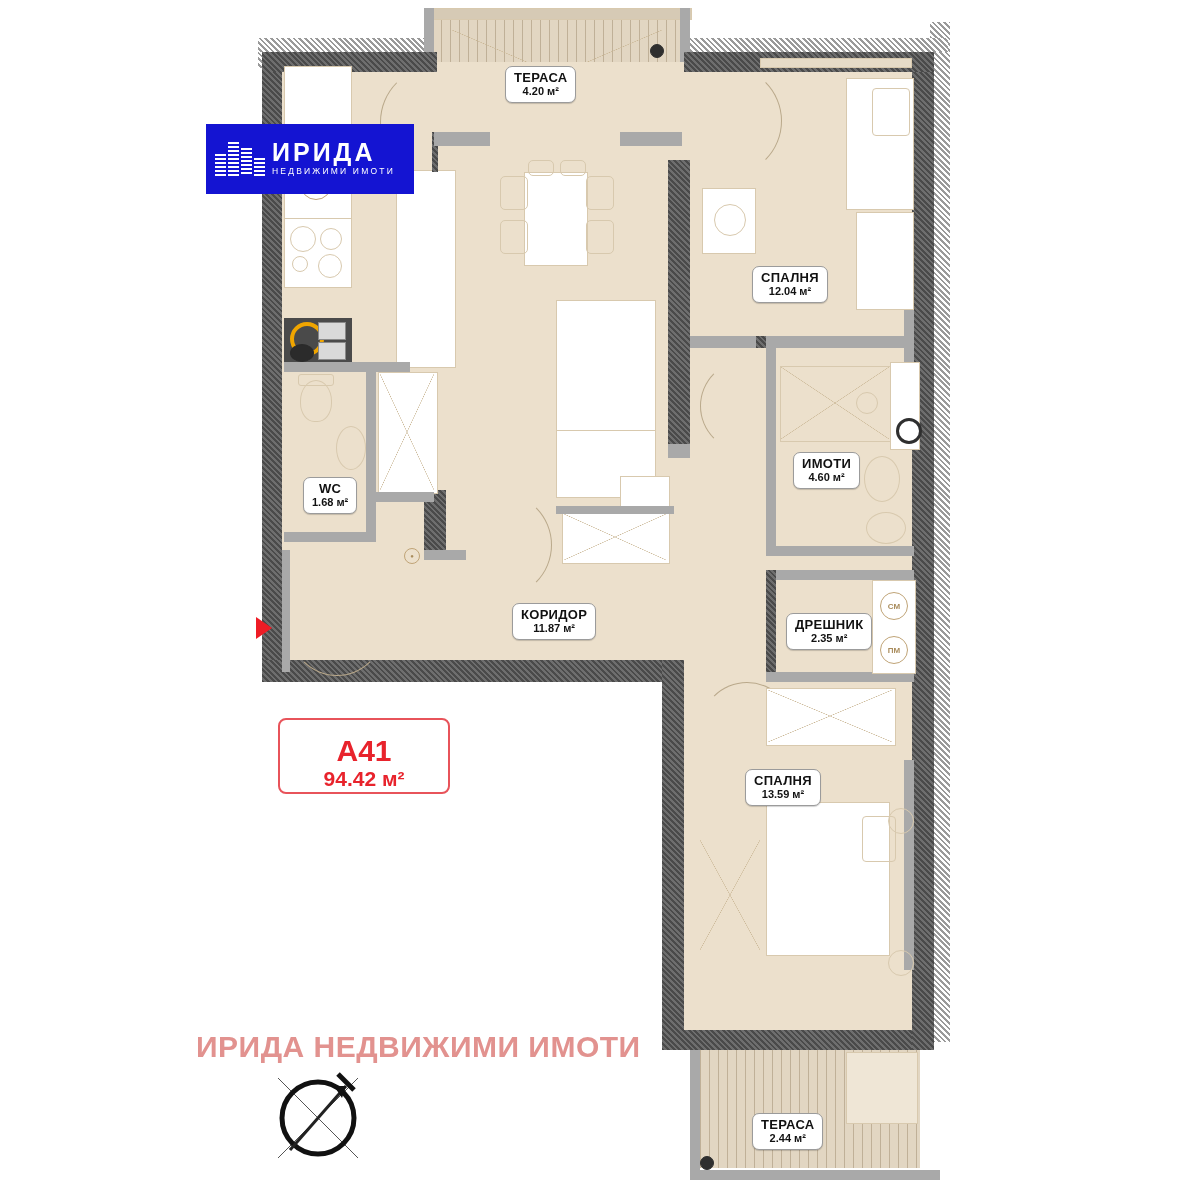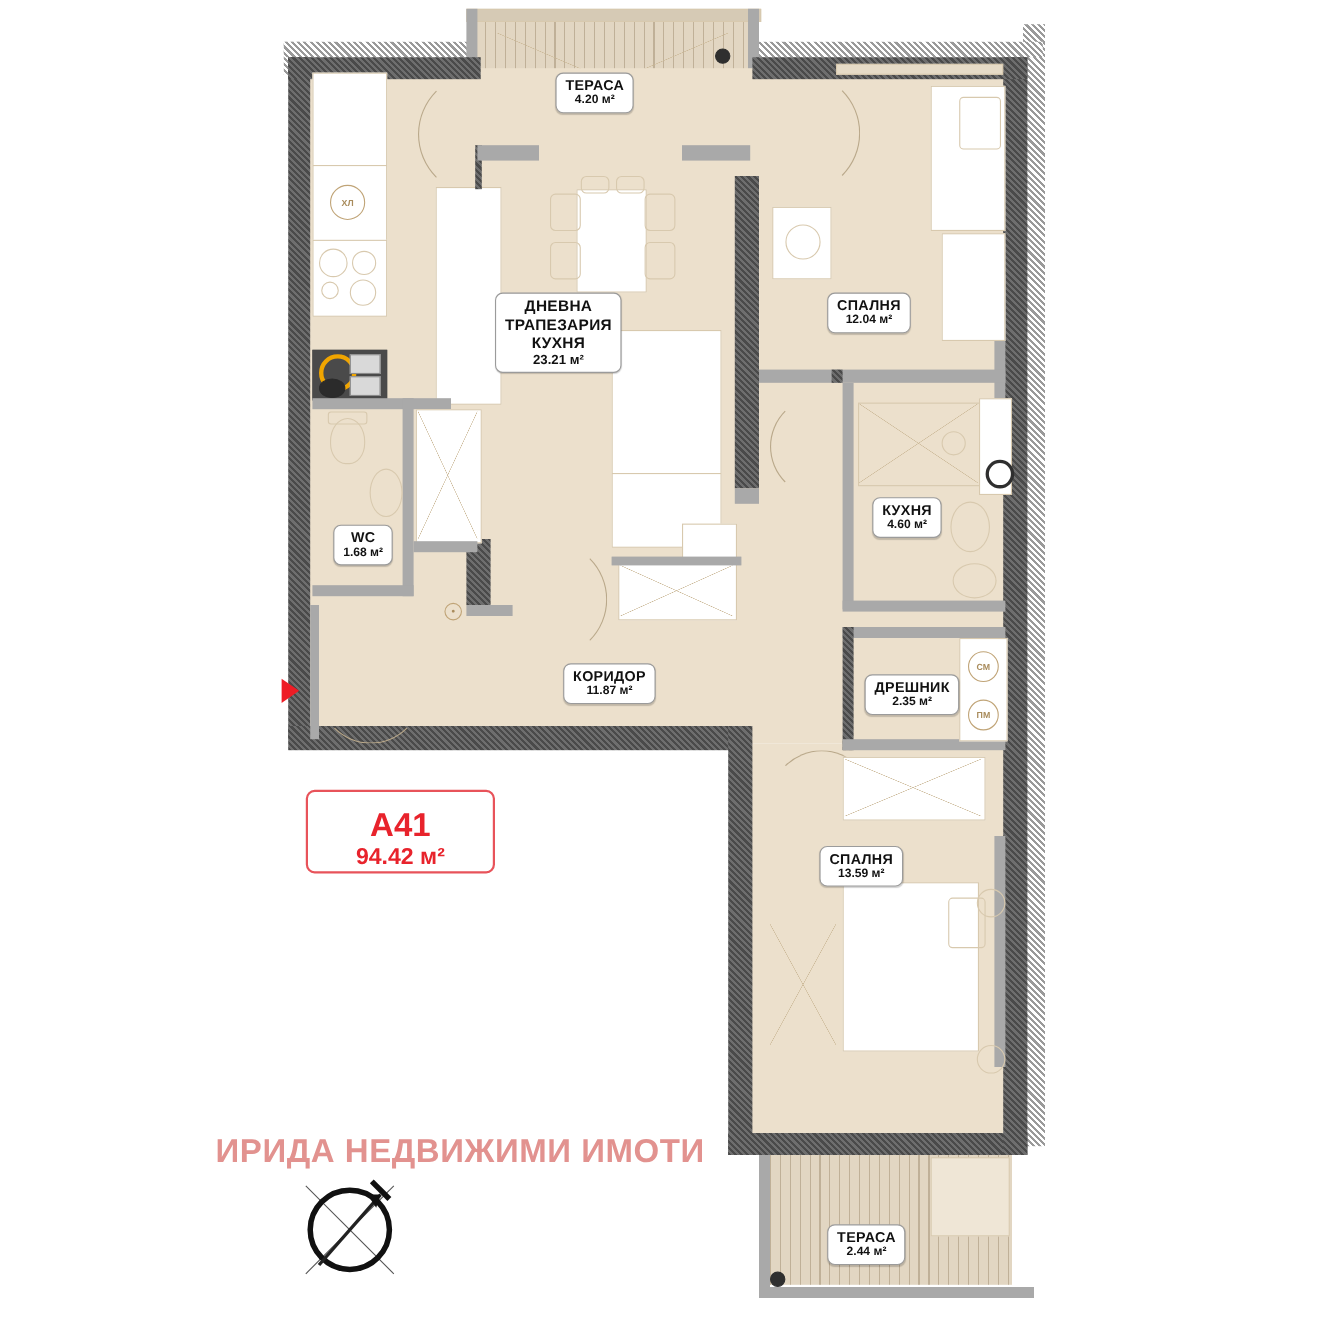--- a/index.html
+++ b/index.html
@@ -191,34 +191,28 @@
   <div class="wall-grey" style="left:690px;top:1050px;width:10px;height:130px;"></div>
   <div class="wall-grey" style="left:690px;top:1170px;width:250px;height:10px;"></div>
   <div class="furn" style="left:846px;top:1052px;width:70px;height:70px;background:#efe6d6;"></div>
   <div class="furn-o" style="left:700px;top:1156px;width:12px;height:12px;border-radius:50%;background:#2f2f2f;border-color:#2f2f2f;"></div>
 
   <div class="lbl sm" style="left:505px;top:66px;">
     <div class="nm">ТЕРАСА</div>
     <div class="ar">4.20 м²</div>
   </div>
 
-  <div class="lbl" style="left:450px;top:266px;">
-    <div class="nm">ДНЕВНА</div>
-    <div class="nm">ТРАПЕЗАРИЯ</div>
-    <div class="nm">КУХНЯ</div>
-    <div class="ar">23.21 м²</div>
-  </div>
 
   <div class="lbl sm" style="left:752px;top:266px;">
     <div class="nm">СПАЛНЯ</div>
     <div class="ar">12.04 м²</div>
   </div>
 
   <div class="lbl sm" style="left:793px;top:452px;">
-    <div class="nm">КУХНЯ</div>
+    <div class="nm">ИМОТИ</div>
     <div class="ar">4.60 м²</div>
   </div>
 
   <div class="lbl sm" style="left:303px;top:477px;">
     <div class="nm">WC</div>
     <div class="ar">1.68 м²</div>
   </div>
 
   <div class="lbl sm" style="left:512px;top:603px;">
     <div class="nm">КОРИДОР</div>
@@ -240,20 +234,32 @@
     <div class="ar">2.44 м²</div>
   </div>
 
   <div id="apt-badge">
     <div class="code">A41</div>
     <div class="area">94.42 м²</div>
   </div>
 
   <div id="entry-arrow"></div>
 
+  <div id="logo">
+    <div class="bars">
+      <i class="b1"></i>
+        <i class="b2"></i>
+        <i class="b3"></i>
+        <i class="b4"></i>
+    </div>
+    <div class="txt">
+      <div class="t1">ИРИДА</div>
+      <div class="t2">НЕДВИЖИМИ ИМОТИ</div>
+    </div>
+  </div>
 
   <div id="watermark">ИРИДА НЕДВИЖИМИ ИМОТИ</div>
   <svg id="compass" viewBox="0 0 100 100">
     <line x1="10" y1="90" x2="90" y2="10" stroke="#555" stroke-width="1"></line>
     <line x1="10" y1="10" x2="90" y2="90" stroke="#555" stroke-width="1"></line>
     <circle cx="50" cy="50" r="36" fill="none" stroke="#111" stroke-width="5"></circle>
     <line x1="22" y1="82" x2="78" y2="18" stroke="#222" stroke-width="3"></line>
     <polygon points="78,18 66,18 74,30" fill="#111"></polygon>
     <line x1="70" y1="6" x2="86" y2="22" stroke="#111" stroke-width="5"></line>
   </svg>

